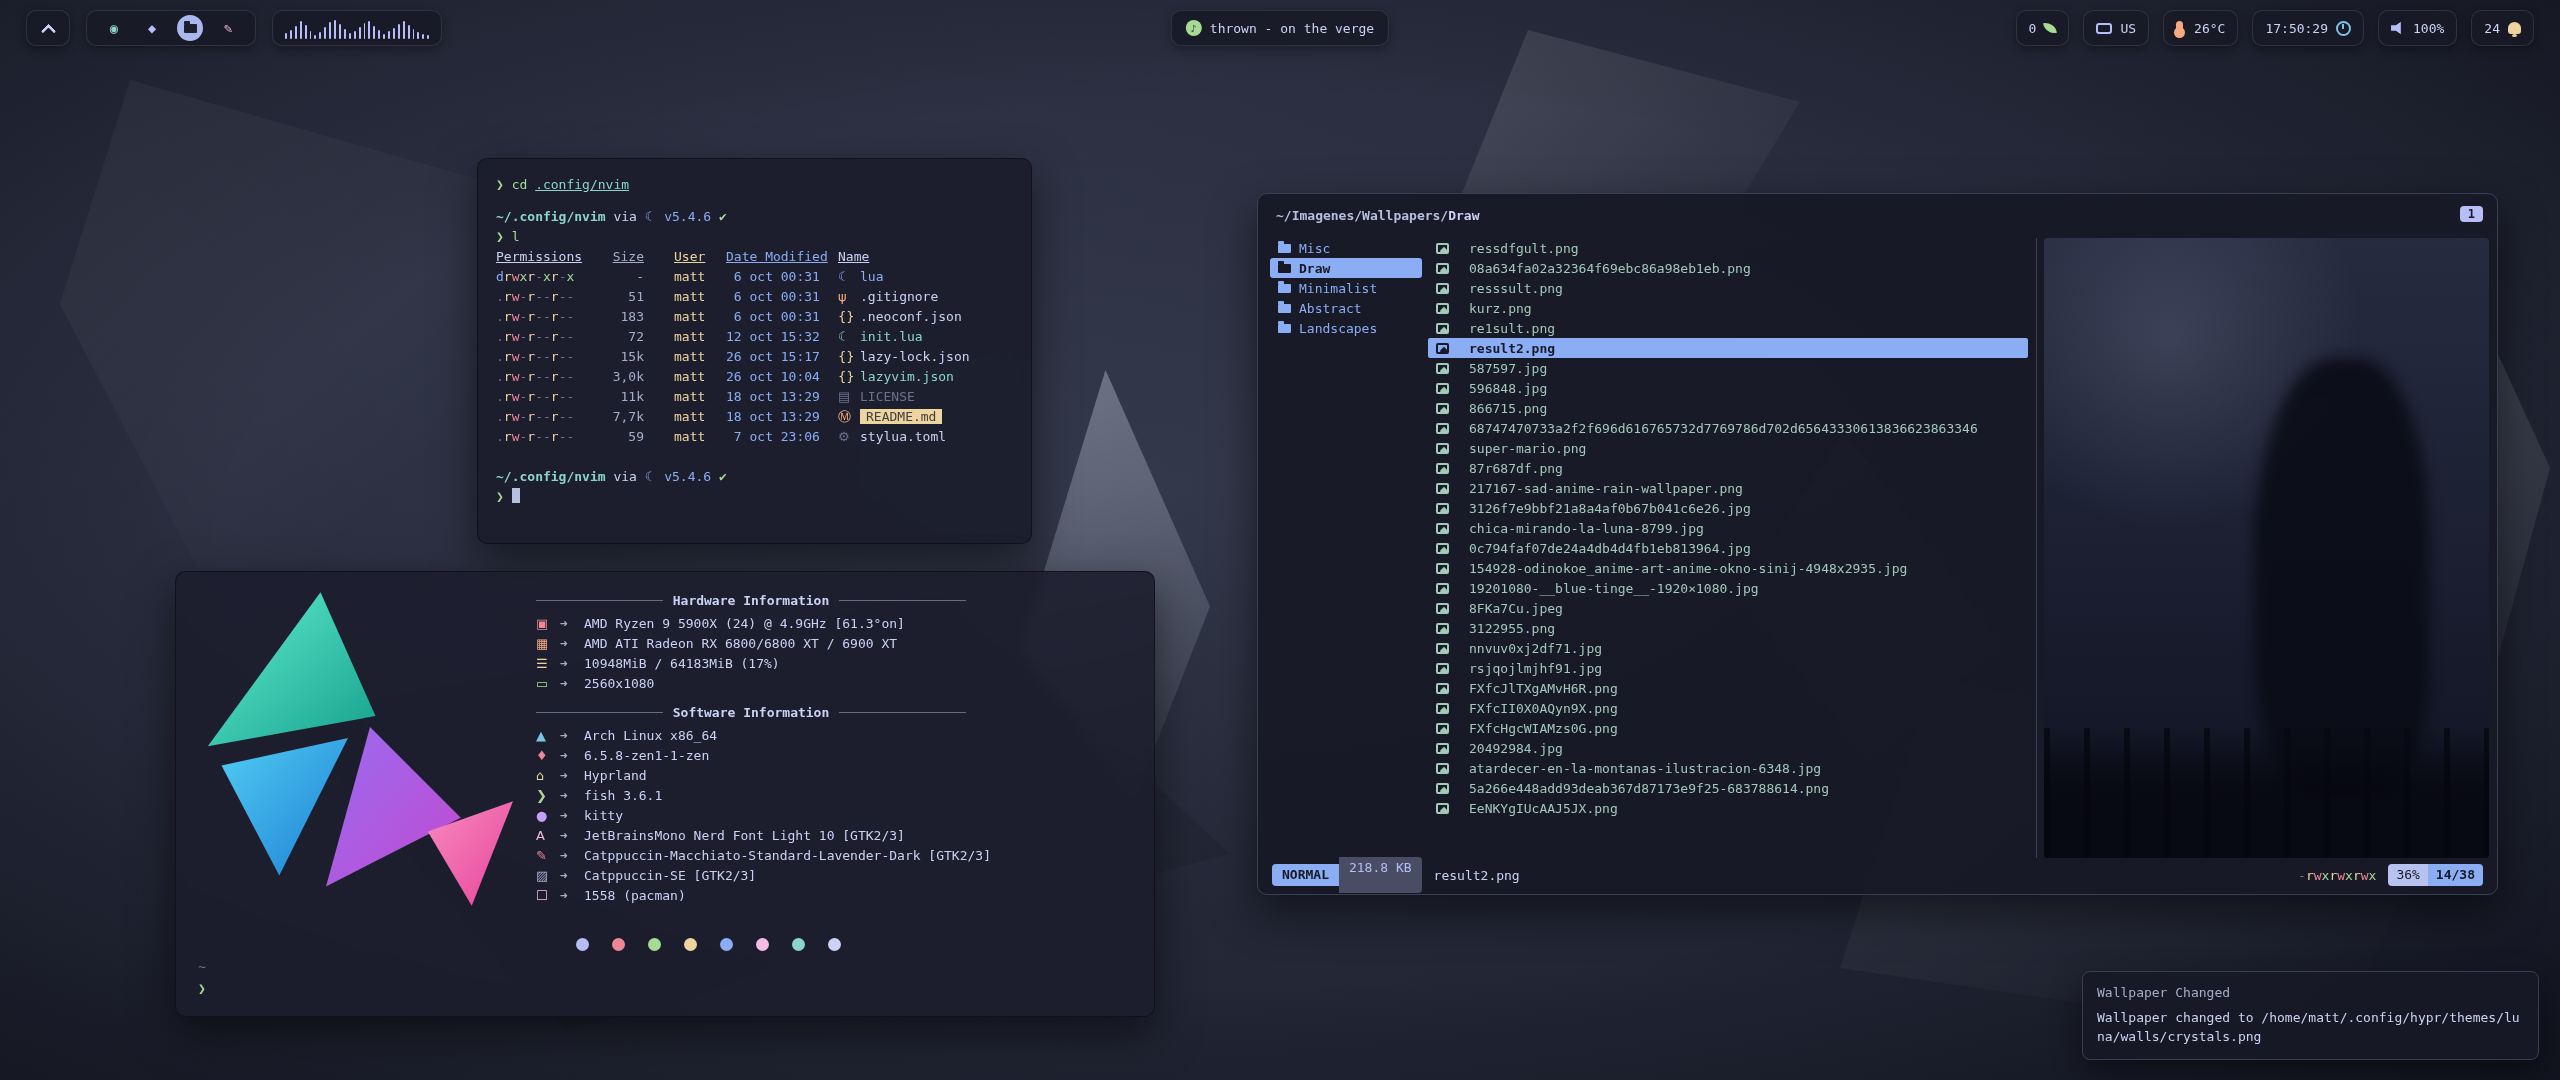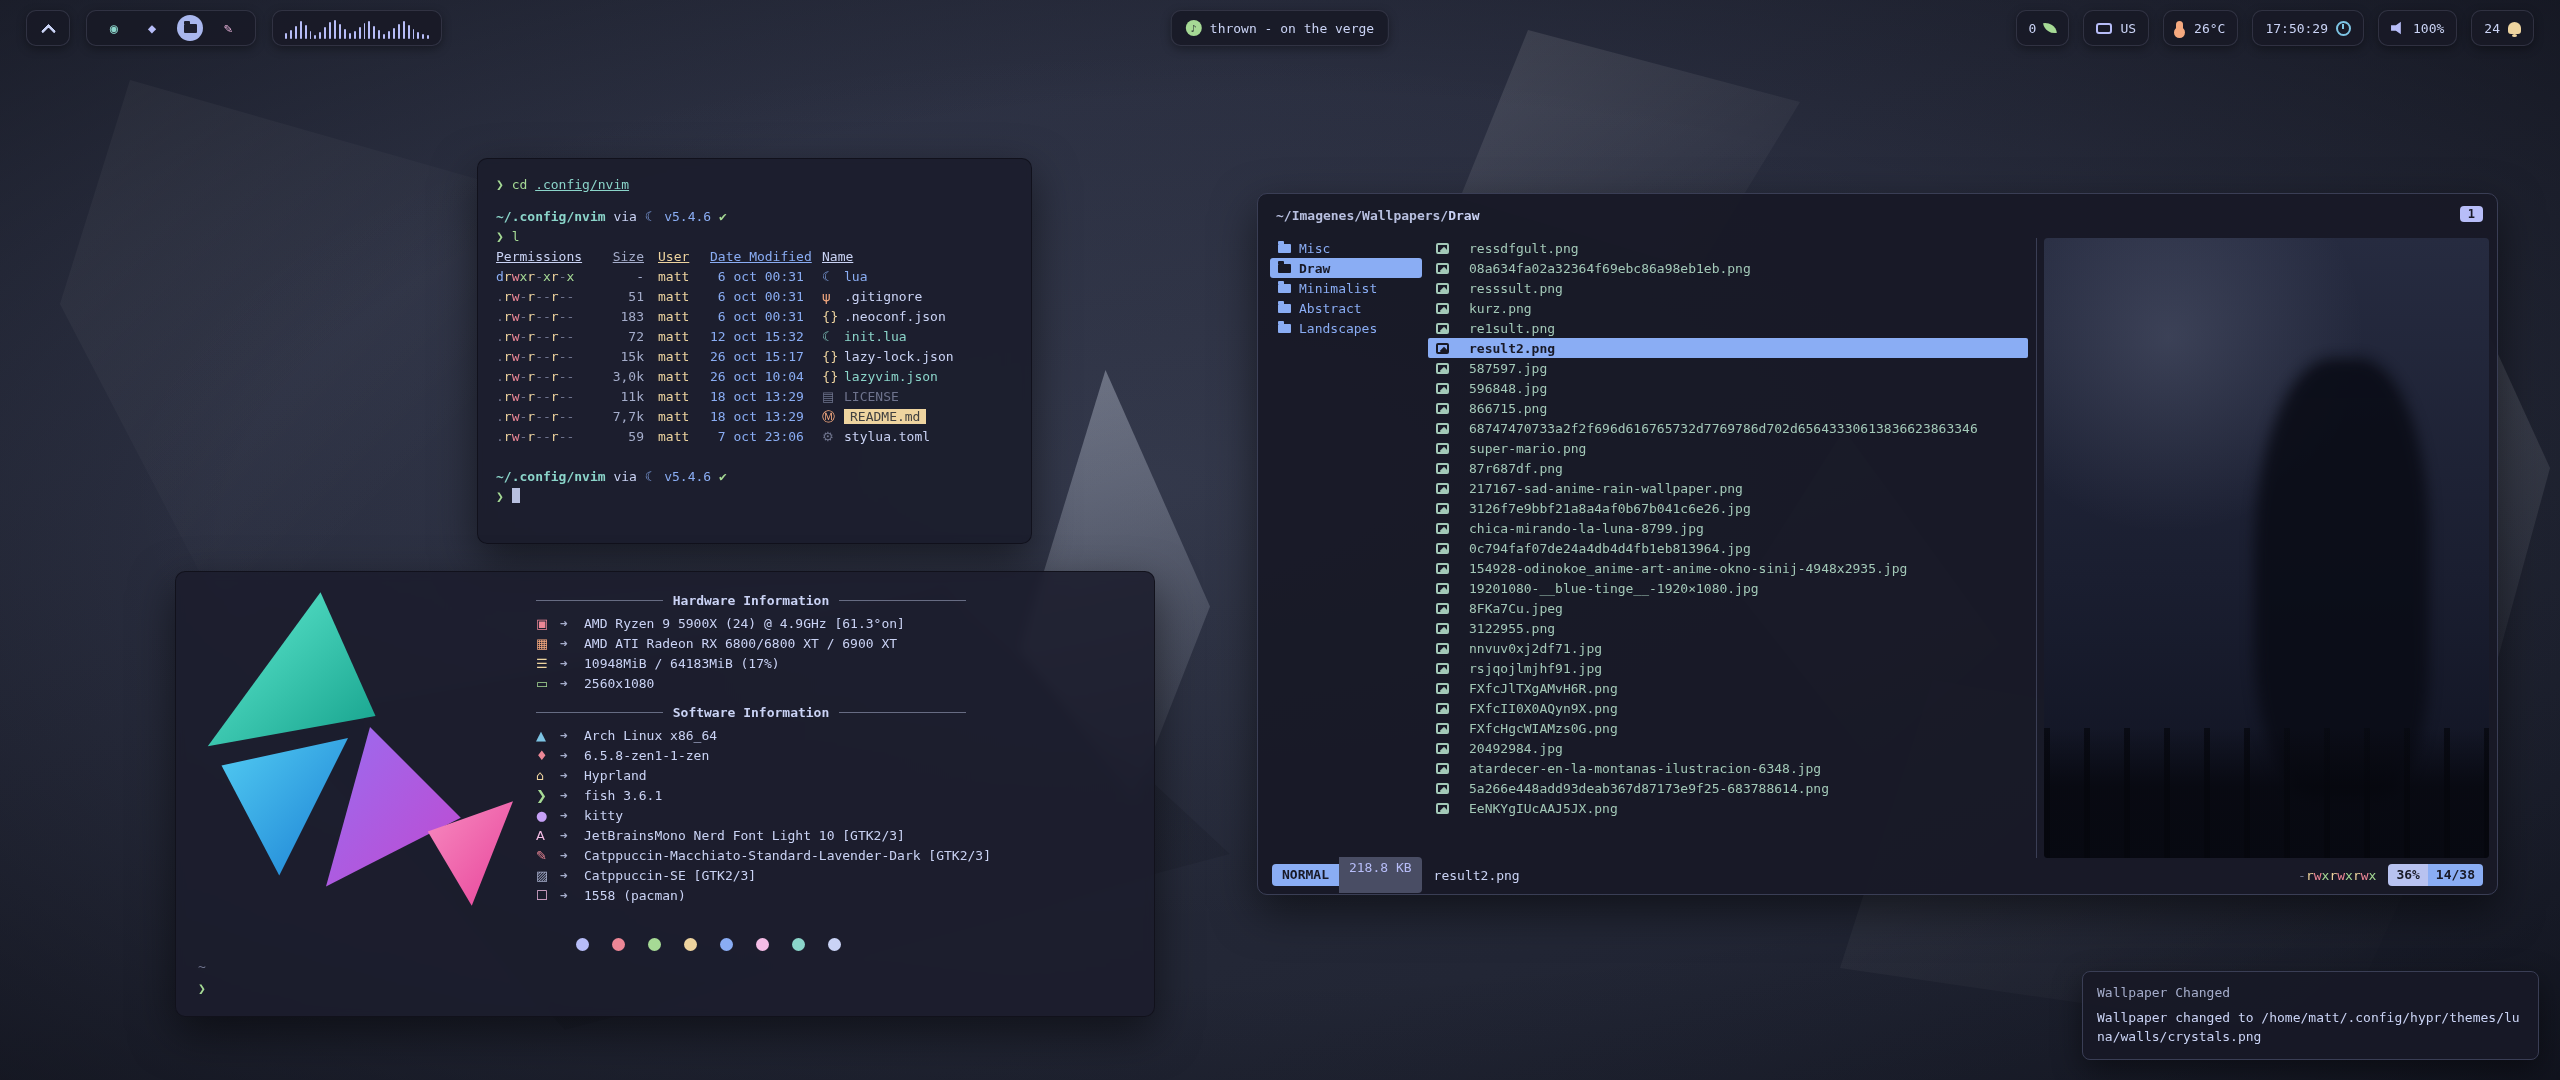--- a/index.html
+++ b/index.html
@@ -96,21 +96,21 @@
   
   .win{position:absolute;border-radius:10px;border:1px solid rgba(17,17,27,.9);
       box-shadow:0 16px 44px rgba(0,0,0,.5)}
 
   
   .term{left:477px;top:158px;width:555px;height:386px;background:rgba(27,29,44,.93);
       backdrop-filter:blur(5px);padding:16px 18px}
   .tline{height:20px;line-height:20px;white-space:pre}
   .t-row{display:flex;height:20px;line-height:20px;white-space:pre}
   .t-perm{width:100px} .t-size{width:48px;text-align:right;margin-right:6px;color:var(--subtext)}
-  .t-user{width:52px;color:var(--yellow);margin-left:8px}
+  .t-user{width:52px;color:var(--yellow);margin-left:24px}
   .t-date{width:112px;color:var(--blue)}
   .t-icon{width:22px;font-family:"DejaVu Sans",sans-serif}
   .t-name{flex:1;overflow:hidden}
   .hl-yellow{background:var(--yellow);color:#404040;padding:0 6px;border-radius:0}
   .cursor{display:inline-block;width:8px;height:15px;background:#b8c0e0;vertical-align:-2px}
   .mt12{margin-top:12px}.mt20{margin-top:20px}
 
   
   .fetch{left:175px;top:571px;width:980px;height:446px;background:rgba(27,29,44,.88);
       backdrop-filter:blur(5px)}
@@ -161,21 +161,21 @@
       background:linear-gradient(180deg,transparent 0,rgba(5,6,12,.75) 45%),
       repeating-linear-gradient(90deg,rgba(8,10,18,.9) 0 6px,transparent 6px 40px)}
   .yz-status{position:absolute;left:14px;right:14px;bottom:8px;height:22px;display:flex;align-items:center}
   .mode{background:var(--blue);color:#181926;font-weight:bold;padding:0 10px;height:22px;
       line-height:22px;border-radius:4px 0 0 4px}
   .fsize{background:#494d64;color:var(--lav);padding:0 10px;height:36px;line-height:22px;
       border-radius:0 4px 4px 0}
   .fname{margin-left:12px;color:var(--text)}
   .yz-right{margin-left:auto;display:flex;align-items:center}
   .perm{margin-right:12px;letter-spacing:0}
-  .pct{background:#b8c2f0;color:#181926;font-weight:bold;padding:0 8px;height:22px;line-height:22px;
+  .pct{background:#b8c2f0;color:#181926;font-weight:normal;padding:0 8px;height:22px;line-height:22px;
       border-radius:4px 0 0 4px}
   .pos{background:var(--blue);color:#181926;font-weight:bold;padding:0 8px;height:22px;line-height:22px;
       border-radius:0 4px 4px 0}
 
   
   .notif{position:absolute;left:2082px;top:971px;width:457px;min-height:88px;background:rgba(24,25,38,.97);
       border:1px solid #3a3e55;border-radius:8px;padding:13px 14px;
       box-shadow:0 10px 30px rgba(0,0,0,.45);cursor:pointer}
   .n-title{color:var(--subtext);margin-bottom:8px}
   .n-body{color:var(--text);line-height:19px;word-break:break-all}

